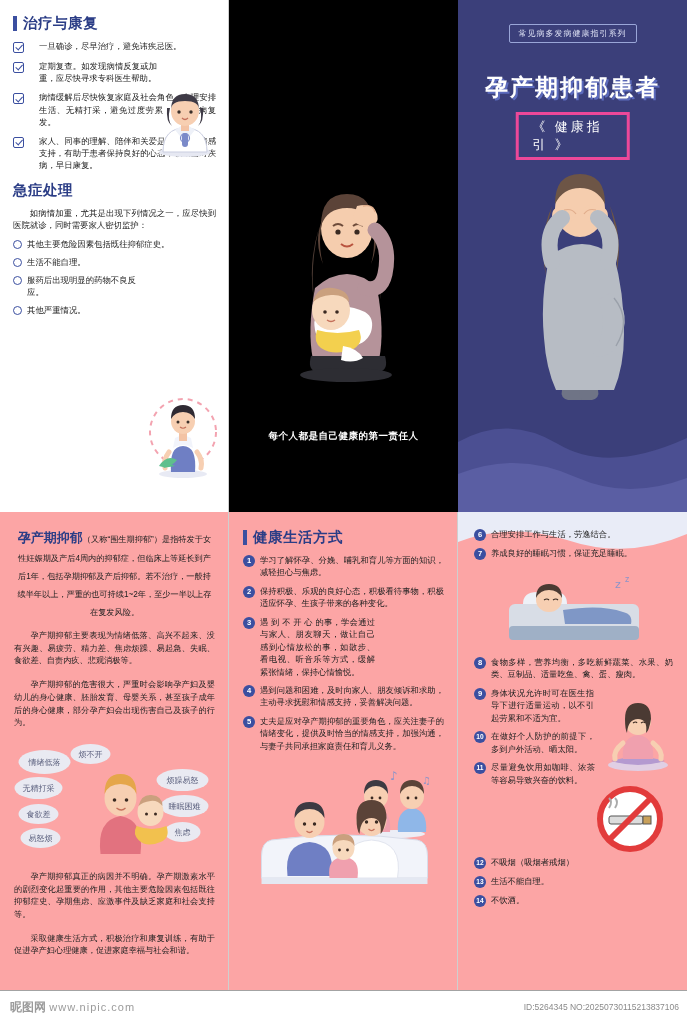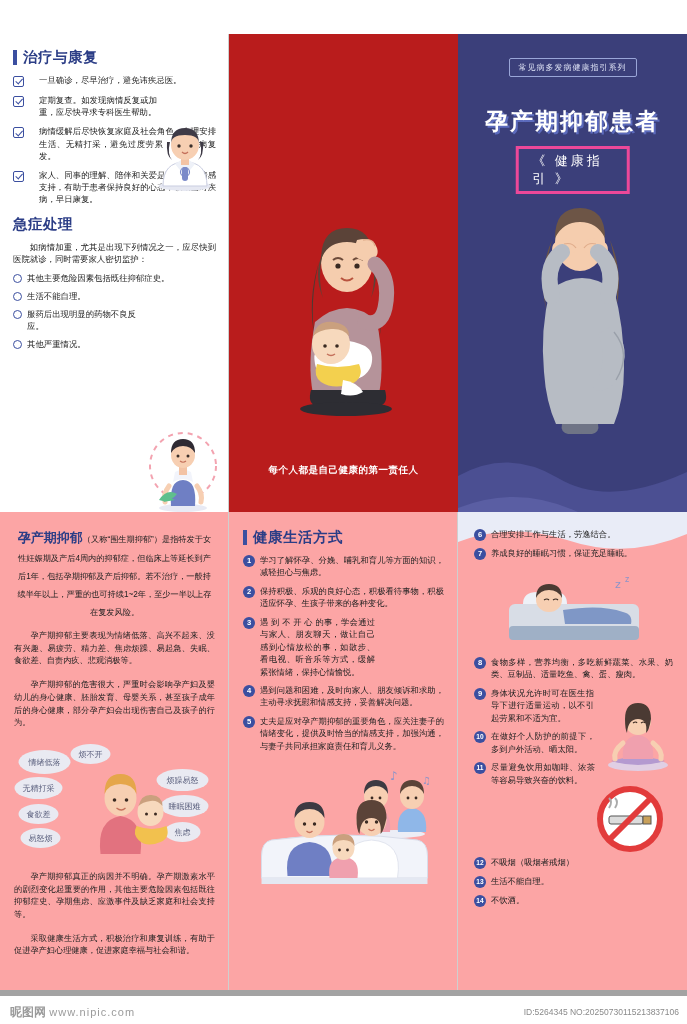--- a/index.html
+++ b/index.html
@@ -6,32 +6,32 @@
   body {
     width: 687px; height: 1024px;
     font-family: "Liberation Sans", "DejaVu Sans", sans-serif;
     background: #ffffff;
     position: relative;
     overflow: hidden;
   }
   .page { position: relative; width: 687px; height: 1024px; background: #fff; }
 
   
-  .top { position: absolute; left: 0; top: 0; width: 687px; height: 512px; background: #ffffff; margin-top: 34px; }
+  .top { position: absolute; left: 0; top: 0; width: 687px; height: 512px; background: #ffffff; }
   .panel { position: absolute; top: 0; height: 512px; }
 
   
   .p-left { left: 0; width: 229px; background: #ffffff; padding: 14px 13px 0 13px; }
   .p-left::after {
     content: ""; position: absolute; right: 0; top: 0; width: 1px; height: 512px;
     background: #cfcfcf;
   }
 
   
-  .p-mid { left: 229px; width: 229px; background: #b91c1c; padding-left: 16px; }
+  .p-mid { left: 229px; width: 229px; background: #000000; padding-left: 16px; }
   
   .p-right { left: 458px; width: 229px; background: #3b3f7a; }
 
   .sec-title { display: flex; align-items: center; gap: 6px; margin-bottom: 7px; }
   .sec-bar { width: 4px; height: 15px; background: #3b4fa0; display: inline-block; }
   .sec-title .t { font-size: 14.5px; font-weight: bold; color: #2b3d86; letter-spacing: .5px; }
 
   .chk-item { display: flex; gap: 15px; margin-bottom: 7px; }
   .chk { flex: 0 0 auto; width: 11px; height: 11px; border: 1.4px solid #3b4fa0; border-radius: 2px; position: relative; margin-top: 2px; }
   .chk::after {
@@ -101,21 +101,21 @@
   .family-ill { position: relative; width: 100%; height: 120px; margin-top: 8px; }
   .talk-ill { position: absolute; right: 10px; top: 150px; width: 78px; height: 72px; }
 
   .sleep-ill { width: 150px; height: 80px; margin: 10px auto 6px auto; display:block; }
   .yoga-ill { float: right; width: 70px; height: 86px; margin: 2px 0 4px 8px; }
   .nosmoke { float: right; width: 74px; height: 74px; margin: -10px 6px 0 6px; }
 
   
   .footer {
     position: absolute; left: 0; bottom: 0; width: 687px; height: 34px;
-    border-top: 6px solid #a3a3a3; background: #fff;
+    border-top: 1px solid #a3a3a3; background: #fff;
   }
   .wm { position: absolute; left: 10px; top: 8px; font-size: 12px; color: #9b9b9b; font-weight: bold; }
   .wm small { font-weight: normal; font-size: 11px; letter-spacing: 1px; }
   .idcode { position: absolute; right: 8px; top: 11px; font-size: 8.5px; color: #8a8a8a; }
 </style>
 </head>
 <body>
 
 <div class="page">
 

